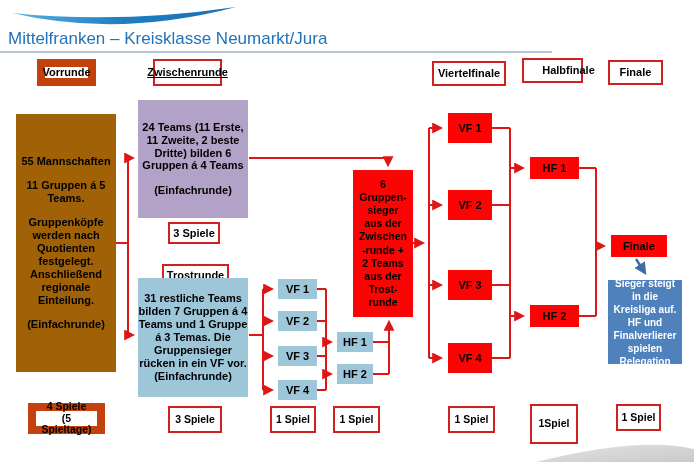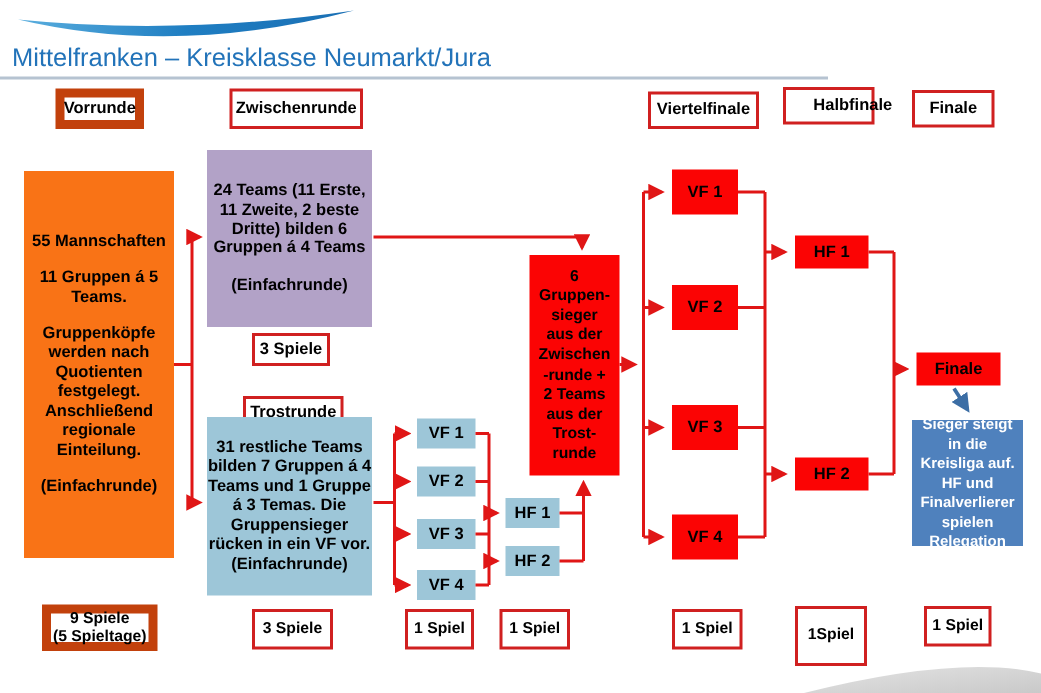--- a/index.html
+++ b/index.html
@@ -10,21 +10,21 @@
   .abs{position:absolute; box-sizing:border-box;}
   .title{
     font-size:17px; color:#2273b9; font-weight:400; white-space:nowrap;
   }
   .hline{background:#b6c3d1; height:2px;}
   .label-box{
     display:flex; align-items:center; justify-content:center;
     font-weight:bold; font-size:11px; color:#000; text-align:center;
     background:#fff; line-height:1.1;
   }
-  .bk{border:6px solid #c2410c;}
+  .bk{border:8px solid #c2410c;}
   .rd{border:2px solid #d02020;}
   .bigbox{
     display:flex; flex-direction:column; align-items:center; justify-content:center;
     font-weight:bold; font-size:11px; color:#000; text-align:center; line-height:1.18;
     padding:0;
   }
   .bigbox p{margin:0;}
   .gap-after{margin-bottom:12px !important;}
   .small-gap-after{margin-bottom:11px !important;}
   .sbox{
@@ -72,34 +72,34 @@
     </defs>
     <path d="M16 32 Q 120 6 174 19 L174 32 Z" fill="url(#gg)"></path>
   </svg>
 
   <div class="abs title" style="left:8px; top:29px;">Mittelfranken – Kreisklasse Neumarkt/Jura</div>
   <div class="abs hline" style="left:0; top:51px; width:552px;"></div>
 
   <div class="abs label-box bk" style="left:37px; top:59px; width:59px; height:27px;">
     <span>Vorrunde</span>
   </div>
-  <div class="abs label-box rd" style="left:153px; top:59px; width:89px; height:27px;">
+  <div class="abs label-box rd" style="left:153px; top:59px; width:69px; height:27px;text-decoration:underline;">
     <span>Zwischenrunde</span>
   </div>
   <div class="abs label-box rd" style="left:432px; top:61px; width:74px; height:25px;">
     <span>Viertelfinale</span>
   </div>
   <div class="abs label-box rd" style="left:522px; top:58px; width:61px; height:25px;padding-left:32px;">
     <span>Halbfinale</span>
   </div>
   <div class="abs label-box rd" style="left:608px; top:60px; width:55px; height:25px;">
     <span>Finale</span>
   </div>
 
-  <div class="abs bigbox" style="left:16px; top:114px; width:100px; height:258px; background:#f97316;">
+  <div class="abs bigbox" style="left:16px; top:114px; width:100px; height:258px; background:#a16207;">
     <p class="small-gap-after">55 Mannschaften</p>
     <p class="small-gap-after">11 Gruppen á 5 Teams.</p>
     <p class="small-gap-after">Gruppenköpfe werden nach Quotienten festgelegt. Anschließend regionale Einteilung.</p>
     <p>(Einfachrunde)</p>
   </div>
 
   <div class="abs bigbox" style="left:138px; top:100px; width:110px; height:118px; background:#b2a2c7;">
     <p class="gap-after">24 Teams (11 Erste, 11 Zweite, 2 beste Dritte) bilden 6 Gruppen á 4 Teams</p>
     <p>(Einfachrunde)</p>
   </div>
@@ -178,21 +178,21 @@
     <span>Sieger steigt
 in die
 Kreisliga auf.
 HF und
 Finalverlierer
 spielen
 Relegation</span>
   </div>
 
   <div class="abs label-box bk games" style="left:28px; top:403px; width:77px; height:31px; flex-direction:column;">
-    <span>9 Spiele</span>
+    <span>4 Spiele</span>
     <span>(5 Spieltage)</span>
   </div>
   <div class="abs label-box rd games" style="left:168px; top:406px; width:54px; height:27px;">
     <span>3 Spiele</span>
   </div>
   <div class="abs label-box rd games" style="left:270px; top:406px; width:46px; height:27px;">
     <span>1 Spiel</span>
   </div>
   <div class="abs label-box rd games" style="left:333px; top:406px; width:47px; height:27px;">
     <span>1 Spiel</span>

